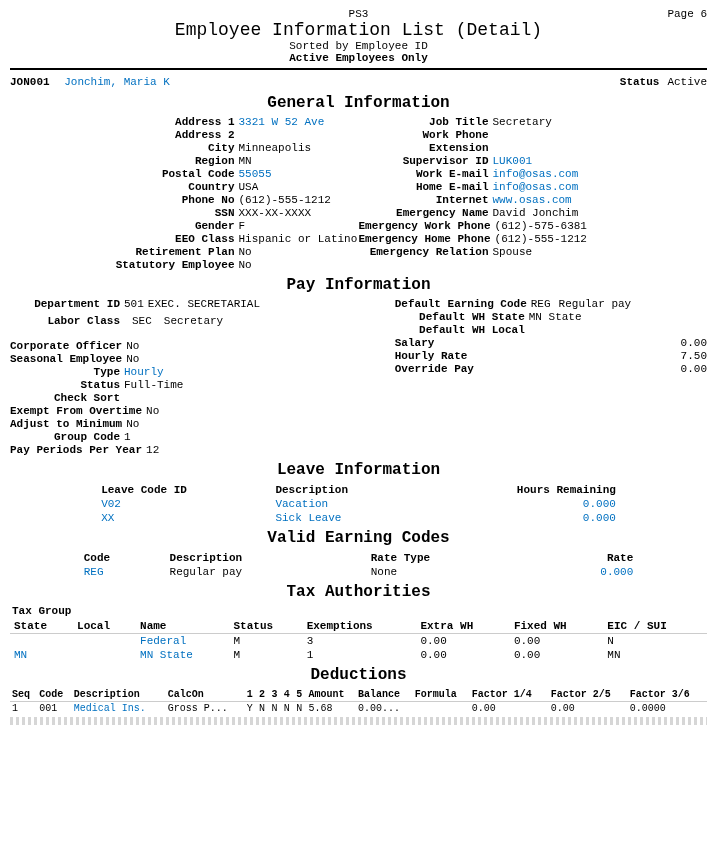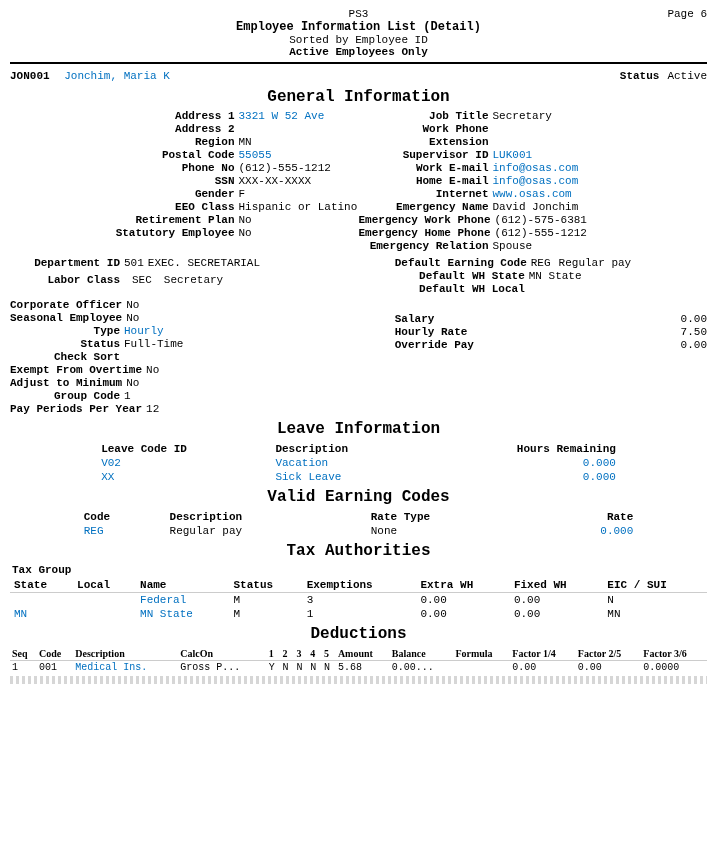--- a/index.html
+++ b/index.html
@@ -16,22 +16,22 @@
       text-align: center;
       margin-bottom: 2px;
       position: relative;
     }
     .page-number {
       position: absolute;
       right: 0;
       top: 0;
     }
     .report-title {
-      font-weight: bold;
-      font-size: 12px;
+      font-weight: normal;
+      font-size: 18px;
       text-align: center;
     }
     .divider {
       border: none;
       border-top: 2px solid #000;
       margin: 4px 0;
     }
     .employee-header {
       display: flex;
       justify-content: space-between;
@@ -146,21 +146,20 @@
       width: 100%;
       border-collapse: collapse;
       margin: 2px 0;
     }
     .deduct-table th {
       font-weight: bold;
       text-align: left;
       padding: 1px 2px;
       border-bottom: 1px solid #ccc;
       font-size: 10px;
-      font-family: Liberation Serif, serif;
     }
     .deduct-table td {
       padding: 1px 2px;
       font-size: 10px;
     }
     .deduct-table .link { color: #0070c0; }
 
     .bold { font-weight: bold; }
     .blue { color: #0070c0; }
 
@@ -209,28 +208,36 @@
     <div class="left-col">
       <div class="field-row">
         <span class="field-label">Address 1</span>
         <span class="field-value blue">3321 W 52 Ave</span>
       </div>
       <div class="field-row">
         <span class="field-label">Address 2</span>
         <span class="field-value"></span>
       </div>
       <div class="field-row">
+        <span class="field-label">City</span>
+        <span class="field-value">Minneapolis</span>
+      </div>
+      <div class="field-row">
         <span class="field-label">Region</span>
         <span class="field-value">MN</span>
       </div>
       <div class="field-row">
         <span class="field-label">Postal Code</span>
         <span class="field-value blue">55055</span>
       </div>
       <div class="field-row">
+        <span class="field-label">Country</span>
+        <span class="field-value">USA</span>
+      </div>
+      <div class="field-row">
         <span class="field-label">Phone No</span>
         <span class="field-value">(612)-555-1212</span>
       </div>
       <div class="field-row">
         <span class="field-label">SSN</span>
         <span class="field-value">XXX-XX-XXXX</span>
       </div>
       <div class="field-row">
         <span class="field-label">Gender</span>
         <span class="field-value">F</span>
@@ -292,20 +299,21 @@
       </div>
       <div class="right-field-row">
         <span class="right-label bold">Emergency Relation</span>
         <span class="right-value">Spouse</span>
       </div>
     </div>
   </div>
 </div>
 
 <div class="section-block">
+  <div class="section-title">Pay Information</div>
   <div class="pay-grid">
 
     <div class="pay-left">
       <div style="display:flex;gap:4px;margin-bottom:5px;">
         <span style="font-weight:bold;text-align:right;min-width:110px;display:inline-block;">Department ID</span>
         <span>501</span>
         <span>EXEC. SECRETARIAL</span>
       </div>
       <div style="display:flex;gap:12px;margin-bottom:13px;font-family:Liberation Mono, monospace;">
         <span style="font-weight:bold;text-align:right;min-width:110px;display:inline-block;">Labor Class</span>
@@ -353,21 +361,21 @@
     <div class="pay-right">
       <div style="display:flex;gap:4px;margin-bottom:1px;">
         <span style="font-weight:bold;text-align:right;min-width:130px;display:inline-block;">Default Earning Code</span>
         <span>REG</span>
         <span style="margin-left:4px;">Regular pay</span>
       </div>
       <div style="display:flex;gap:4px;margin-bottom:1px;">
         <span style="font-weight:bold;text-align:right;min-width:130px;display:inline-block;">Default WH State</span>
         <span>MN State</span>
       </div>
-      <div style="display:flex;gap:4px;margin-bottom:18px;">
+      <div style="display:flex;gap:4px;margin-bottom:1px;">
         <span style="font-weight:bold;text-align:right;min-width:130px;display:inline-block;">Default WH Local</span>
         <span></span>
       </div>
       <div style="display:flex;gap:4px;margin-bottom:1px;justify-content:space-between;">
         <span style="font-weight:bold;">Salary</span>
         <span style="text-align:right;min-width:60px;">0.00</span>
       </div>
       <div style="display:flex;gap:4px;margin-bottom:1px;justify-content:space-between;">
         <span style="font-weight:bold;">Hourly Rate</span>
         <span style="text-align:right;min-width:60px;">7.50</span>

